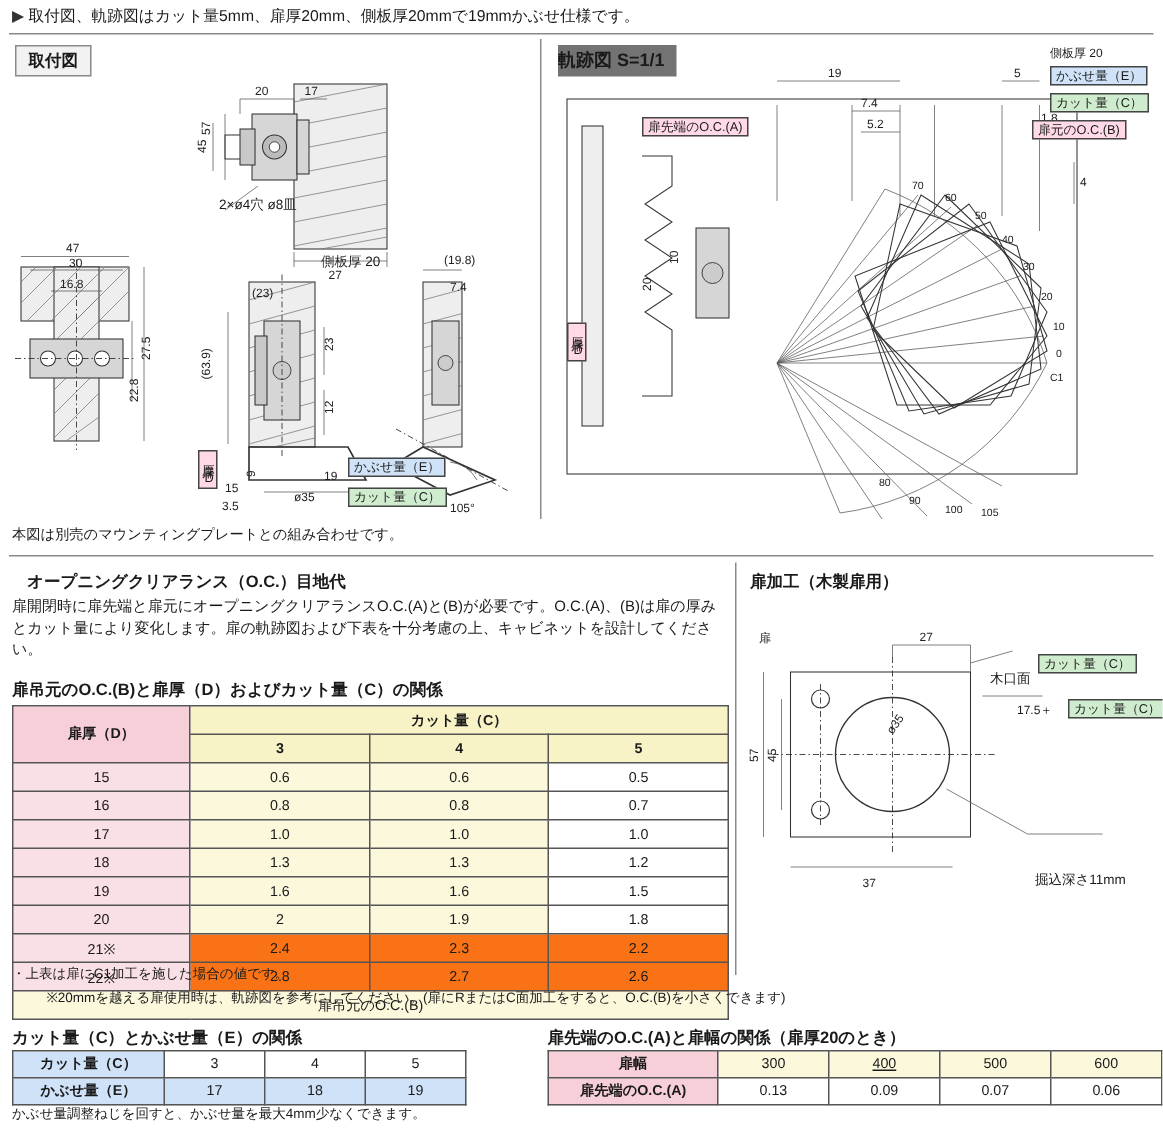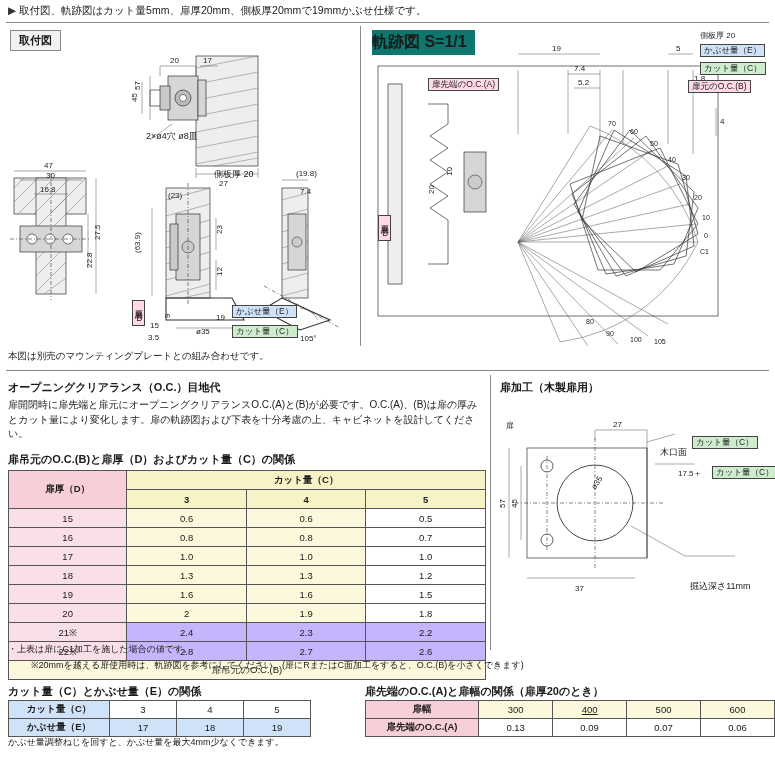--- a/index.html
+++ b/index.html
@@ -46,21 +46,21 @@
   
   table{border-collapse:collapse;}
   .tbl td,.tbl th{border:1px solid #555;font-size:9.5px;text-align:center;padding:1px 2px;}
 
   #mainTable{position:absolute;left:8px;top:470px;width:478px;}
   #mainTable td,#mainTable th{height:16px;}
   .hdr-pink{background:#f6cfd8;font-weight:bold;}
   .hdr-yellow{background:#f7f3c6;font-weight:bold;}
   .cell-pink{background:#f9dfe6;}
   .cell-yellow{background:#fbf8dc;}
-  .cell-green{background:#c4b5fd;}
+  .cell-green{background:#f97316;}
   .cell-white{background:#ffffff;}
 
   #clearTable{position:absolute;left:8px;top:700px;}
   #clearTable td{height:15px;}
   #oacTable{position:absolute;left:365px;top:700px;}
   #oacTable td{height:15px;text-align:center;}
   .cell-blue{background:#cfe2f7;}
   .hdr-blue{background:#cfe2f7;font-weight:bold;}
 
   svg{position:absolute;left:0;top:0;overflow:visible;}
@@ -77,21 +77,21 @@
 </style>
 </head>
 <body>
 
 <div class="note-top">
   <span class="tri">▶</span><span>取付図、軌跡図はカット量5mm、扉厚20mm、側板厚20mmで19mmかぶせ仕様です。</span>
 </div>
 <div class="hr" style="left:6px;top:22px;width:763px;"></div>
 
 <div class="panel-title" style="left:10px;top:30px;">取付図</div>
-<div class="panel-title" style="left:372px;top:30px;background:#0f766e;border:none;font-size:16px;padding-left:0;">軌跡図 S=1/1</div>
+<div class="panel-title" style="left:372px;top:30px;background:#737373;border:none;font-size:12px;padding-left:0;">軌跡図 S=1/1</div>
 
 <div class="vr" style="left:360px;top:26px;height:320px;"></div>
 
 <svg width="360" height="320" style="left:0px;top:28px;">
 
   <g>
 
     <rect class="filllight" x="196" y="28" width="62" height="110"></rect>
     <g class="hatch">
       <line x1="196" y1="40" x2="258" y2="28"></line>
@@ -311,21 +311,21 @@
 <div class="abs tiny" style="left:700px;top:30px;">側板厚 20</div>
 <div class="cbox blue" style="left:700px;top:44px;">かぶせ量（E）</div>
 <div class="cbox green" style="left:700px;top:62px;">カット量（C）</div>
 <div class="cbox pink" style="left:688px;top:80px;">扉元のO.C.(B)</div>
 <div class="cbox pink" style="left:428px;top:78px;">扉先端のO.C.(A)</div>
 <div class="cbox pink" style="left:378px;top:215px;writing-mode:vertical-rl;text-orientation:upright;padding:2px 1px;">扉厚 D</div>
 
 <div class="hr" style="left:6px;top:370px;width:763px;"></div>
 <div class="vr" style="left:490px;top:375px;height:275px;"></div>
 
-<div class="abs sec-title" style="left:8px;top:380px;">オープニングクリアランス（O.C.）目地代</div>
+<div class="abs sec-title" style="left:18px;top:380px;">オープニングクリアランス（O.C.）目地代</div>
 <div class="abs" style="left:8px;top:398px;width:478px;font-size:10px;line-height:1.45;">扉開閉時に扉先端と扉元にオープニングクリアランスO.C.(A)と(B)が必要です。O.C.(A)、(B)は扉の厚みとカット量により変化します。扉の軌跡図および下表を十分考慮の上、キャビネットを設計してください。</div>
 
 <div class="abs sec-title" style="left:8px;top:452px;">扉吊元のO.C.(B)と扉厚（D）およびカット量（C）の関係</div>
 <table class="tbl" id="mainTable">
   <tbody>
       <tr>
     <td class="hdr-pink" rowspan="2" style="width:118px;">扉厚（D）</td>
     <td class="hdr-yellow" colspan="3">カット量（C）</td>
   </tr>
   <tr>

